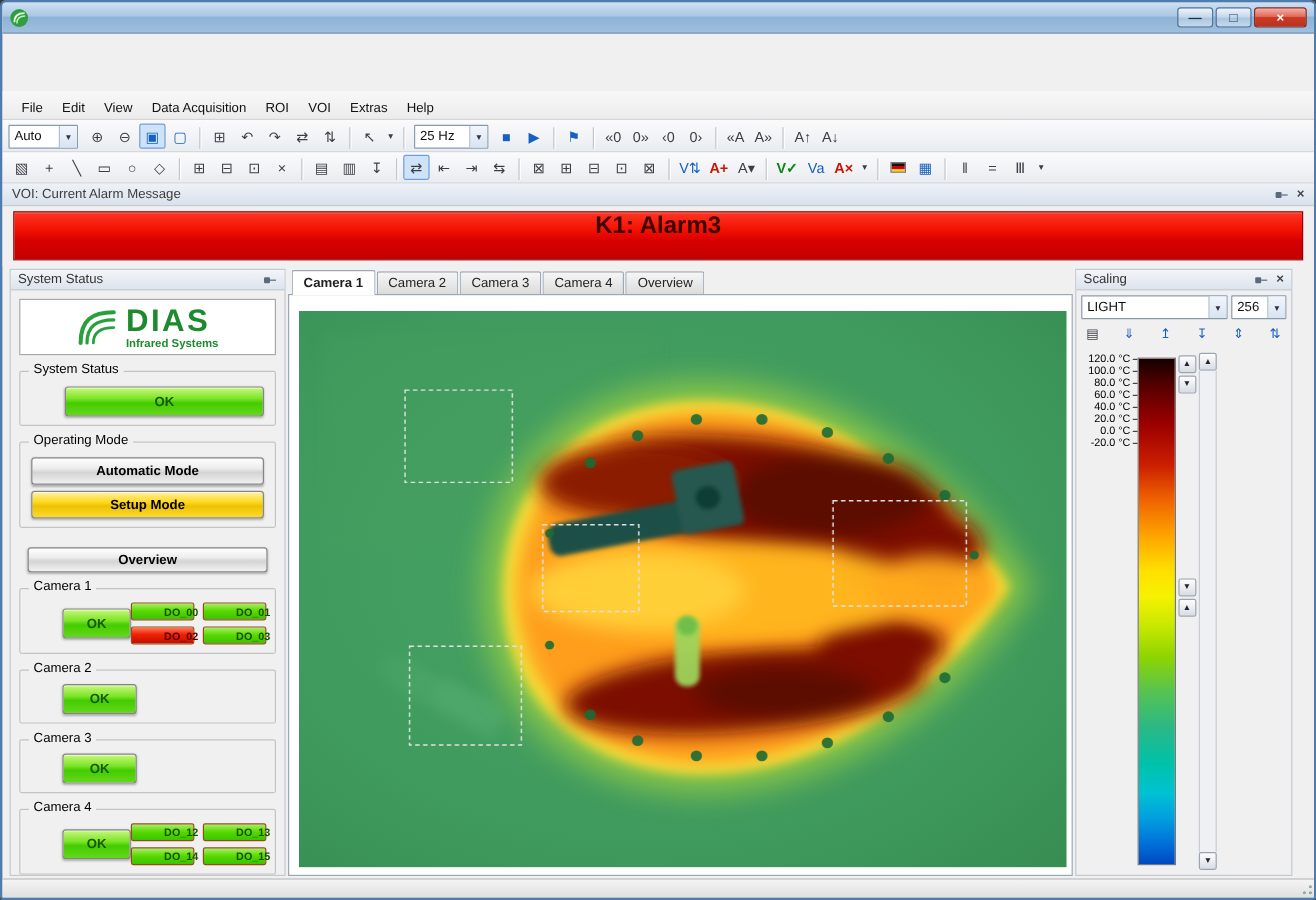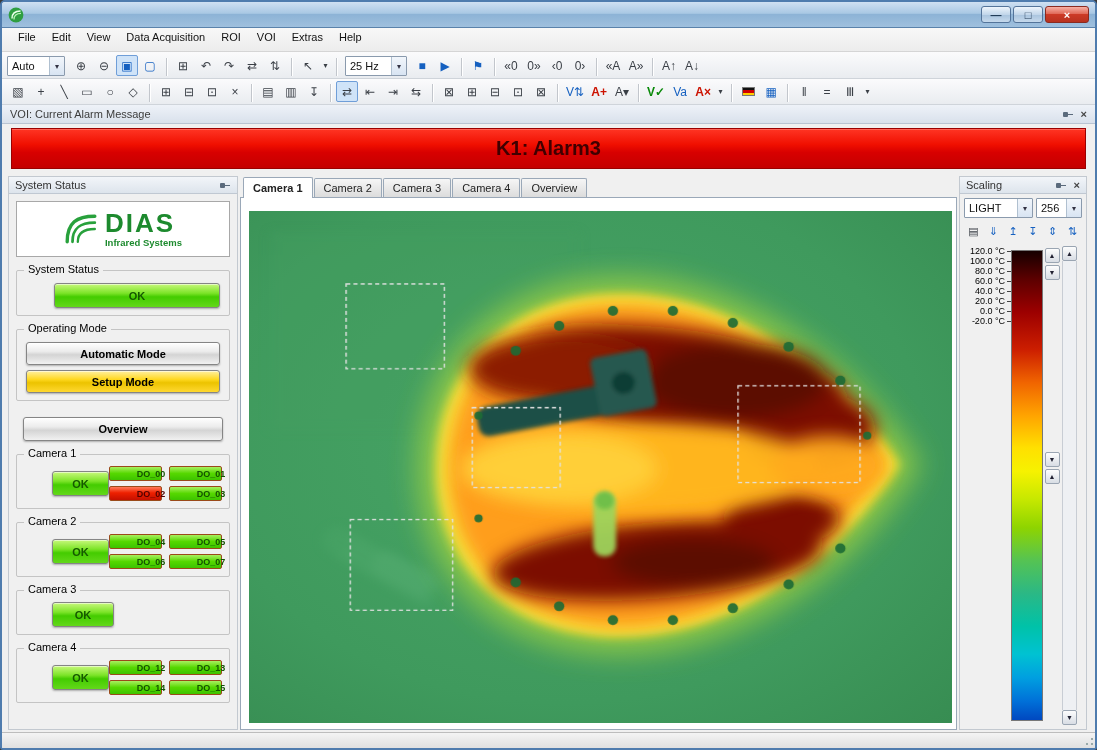--- a/index.html
+++ b/index.html
@@ -16,22 +16,22 @@
   .app-icon { width:16px; height:16px; margin-right:5px; display:flex; }
   .titlebar .title { font-size:12px; color:#10202f; text-shadow:0 1px 0 rgba(255,255,255,.6); }
   .winbtns { margin-left:auto; display:flex; gap:2px; }
   .wbtn { width:30px; height:17px; display:flex; align-items:center; justify-content:center;
     font-size:11px; font-weight:bold; border:1px solid #54749a; border-radius:3px; color:#1c3550;
     background:linear-gradient(180deg,#eef5fc,#c2d6ea 50%,#a9c4de 52%,#c6d9ec); }
   .wbtn.close { width:44px; color:#fff; border-color:#8a2a20;
     background:linear-gradient(180deg,#f7b0a4 0%,#e06a58 45%,#cc3a26 50%,#b8321f 100%); }
 
   
-  .menubar { height:24px; flex:0 0 24px; display:flex; align-items:flex-start; padding:0 8px;
-    background:linear-gradient(#f8f8f8,#ececec); border-bottom:1px solid #d5d5d5; }
+  .menubar { height:24px; flex:0 0 24px; display:flex; align-items:flex-end; padding:0 8px;
+    background:linear-gradient(#f8f8f8,#ececec); border-bottom:1px solid #d5d5d5;margin-top:48px; }
   .mitem { font-size:11px; color:#111; padding:3px 8px; border-radius:2px; }
 
   
   .toolbar { display:flex; align-items:flex-end; padding:2px 5px; gap:1px;
     background:linear-gradient(#fbfbfc,#e9ecf0); border-bottom:1px solid #cfd4da; }
   .tb1 { height:27px; flex:0 0 27px; }
   .tb2 { height:26px; flex:0 0 26px; }
   .tgroup { display:flex; align-items:center; gap:1px; }
   .tbtn { min-width:22px; height:21px; padding:0 2px; display:flex; align-items:center; justify-content:center;
     background:transparent; border:1px solid transparent; border-radius:2px; font-size:12px; color:#3a3f46;
@@ -56,30 +56,30 @@
 
   
   .voi-header { height:19px; flex:0 0 19px; display:flex; align-items:center; padding:0 8px;
     background:linear-gradient(#eef2f8,#d9e1ec); border-bottom:1px solid #b9c4d2; font-size:11px; color:#3c3c3c; }
   .hbtns { margin-left:auto; display:flex; align-items:center; gap:7px; }
   .pin { width:12px; height:11px; position:relative; display:inline-block; }
   .pin::before { content:""; position:absolute; left:1px; top:3px; width:5px; height:5px; background:#5a6a7c; border-radius:1px; }
   .pin::after  { content:""; position:absolute; left:6px; top:5px; width:5px; height:1px; background:#5a6a7c; }
   .hx { font-size:11px; font-weight:bold; color:#444; line-height:1; }
   .alarm-area { height:50px; flex:0 0 50px; background:#f0f0f0; display:flex; }
-  .alarm-banner { flex:1; margin:4px 9px 5px; display:flex; align-items:center; justify-content:center;
+  .alarm-banner { flex:1; margin:4px 9px 5px; display:flex; align-items:flex-start; justify-content:center;
     background:linear-gradient(180deg,#ff3524 0%,#f00f00 40%,#d80000 60%,#c40000 100%);
     border:1px solid #9a0000; box-shadow:inset 0 1px 0 rgba(255,120,110,.7); }
   .alarm-banner span { font-size:20px; font-weight:bold; color:#3f0000; }
 
   
   .main { flex:1; display:flex; min-height:0; }
   .panel { background:#f0f0f0; border:1px solid #c3c9d0; display:flex; flex-direction:column; }
   .panel.left  { width:230px; margin:2px 2px 2px 6px; }
-  .panel.right { width:128px; margin:2px 8px 2px 2px; }
+  .panel.right { width:181px; margin:2px 18px 2px 2px; }
   .phead { height:17px; flex:0 0 17px; display:flex; align-items:center; padding:0 6px;
     background:linear-gradient(#f2f5f9,#dde4ec); border-bottom:1px solid #c0c8d2; font-size:11px; color:#333; }
   .pbody { flex:1; display:flex; flex-direction:column; min-height:0; overflow:hidden; }
 
   
   .logo-box { height:56px; margin:7px 7px 0; background:#fff; border:1px solid #a8a8a8;
     display:flex; align-items:center; justify-content:center; gap:7px; }
   .logo-name { font-size:26px; font-weight:bold; color:#1d8a2e; letter-spacing:2px; line-height:1; }
   .logo-sub  { font-size:9.5px; font-weight:bold; color:#1d8a2e; margin-top:1px; }
   .group { position:relative; border:1px solid #c4c4c4; border-radius:2px; margin:13px 7px 0;
@@ -482,34 +482,20 @@
                   <span>DO_03</span>
                 </button>
             </div>
           </div>
         </div>
 
         <div class="group cam">
           <span class="glabel">Camera 2</span>
           <div class="cam-body">
             <button class="btn green ok-small">OK</button>
-            <div class="do-grid">
-              <button class="do g">
-                  <span>DO_04</span>
-                </button>
-                <button class="do g">
-                  <span>DO_05</span>
-                </button>
-                <button class="do g">
-                  <span>DO_06</span>
-                </button>
-                <button class="do g">
-                  <span>DO_07</span>
-                </button>
-            </div>
           </div>
         </div>
 
         <div class="group cam">
           <span class="glabel">Camera 3</span>
           <div class="cam-body">
             <button class="btn green ok-small">OK</button>
           </div>
         </div>
 

